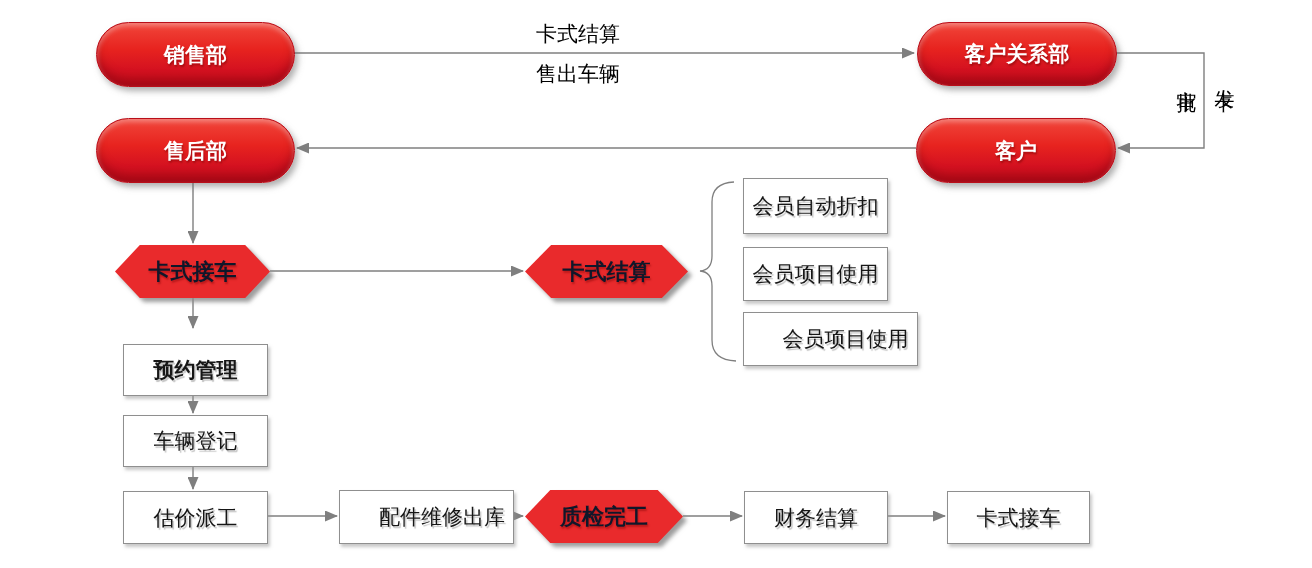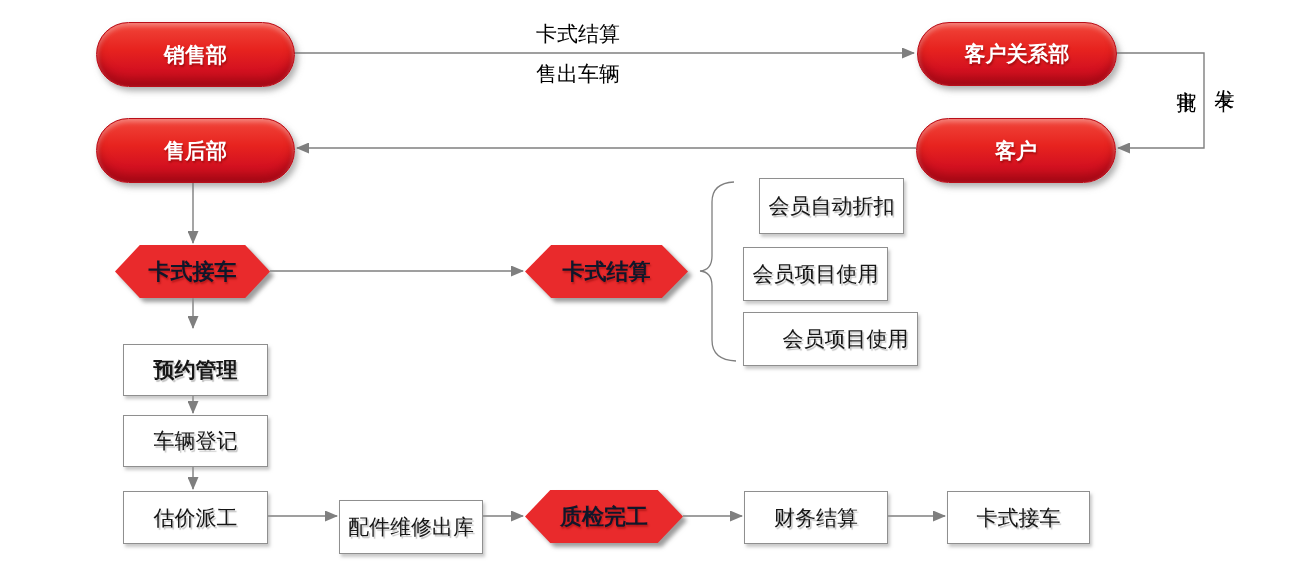--- a/index.html
+++ b/index.html
@@ -120,41 +120,41 @@
     <div class="hex-shape">
       <span>卡式结算</span>
     </div>
   </div>
   <div class="hex" style="left:525px;top:490px;width:158px;height:53px;">
     <div class="hex-shape">
       <span>质检完工</span>
     </div>
   </div>
 
-  <div class="wbox" style="left:743px;top:178px;width:143px;height:54px;margin-left:16px;">
+  <div class="wbox" style="left:743px;top:178px;width:143px;height:54px;">
     <span>会员自动折扣</span>
   </div>
   <div class="wbox" style="left:743px;top:247px;width:143px;height:52px;">
     <span>会员项目使用</span>
   </div>
   <div class="wbox" style="left:743px;top:312px;width:143px;height:52px;padding-left:30px;">
     <span>会员项目使用</span>
   </div>
 
   <div class="wbox" style="left:123px;top:344px;width:143px;height:50px;font-weight:bold;">
     <span>预约管理</span>
   </div>
   <div class="wbox" style="left:123px;top:415px;width:143px;height:50px;">
     <span>车辆登记</span>
   </div>
   <div class="wbox" style="left:123px;top:491px;width:143px;height:51px;">
     <span>估价派工</span>
   </div>
 
-  <div class="wbox" style="left:339px;top:500px;width:142px;height:52px;">
+  <div class="wbox" style="left:339px;top:490px;width:142px;height:52px;padding-left:31px;">
     <span>配件维修出库</span>
   </div>
   <div class="wbox" style="left:744px;top:491px;width:142px;height:51px;">
     <span>财务结算</span>
   </div>
   <div class="wbox" style="left:947px;top:491px;width:141px;height:51px;">
     <span>卡式接车</span>
   </div>
 
   <div class="elabel" style="left:468px;top:20px;width:220px;">卡式结算</div>

